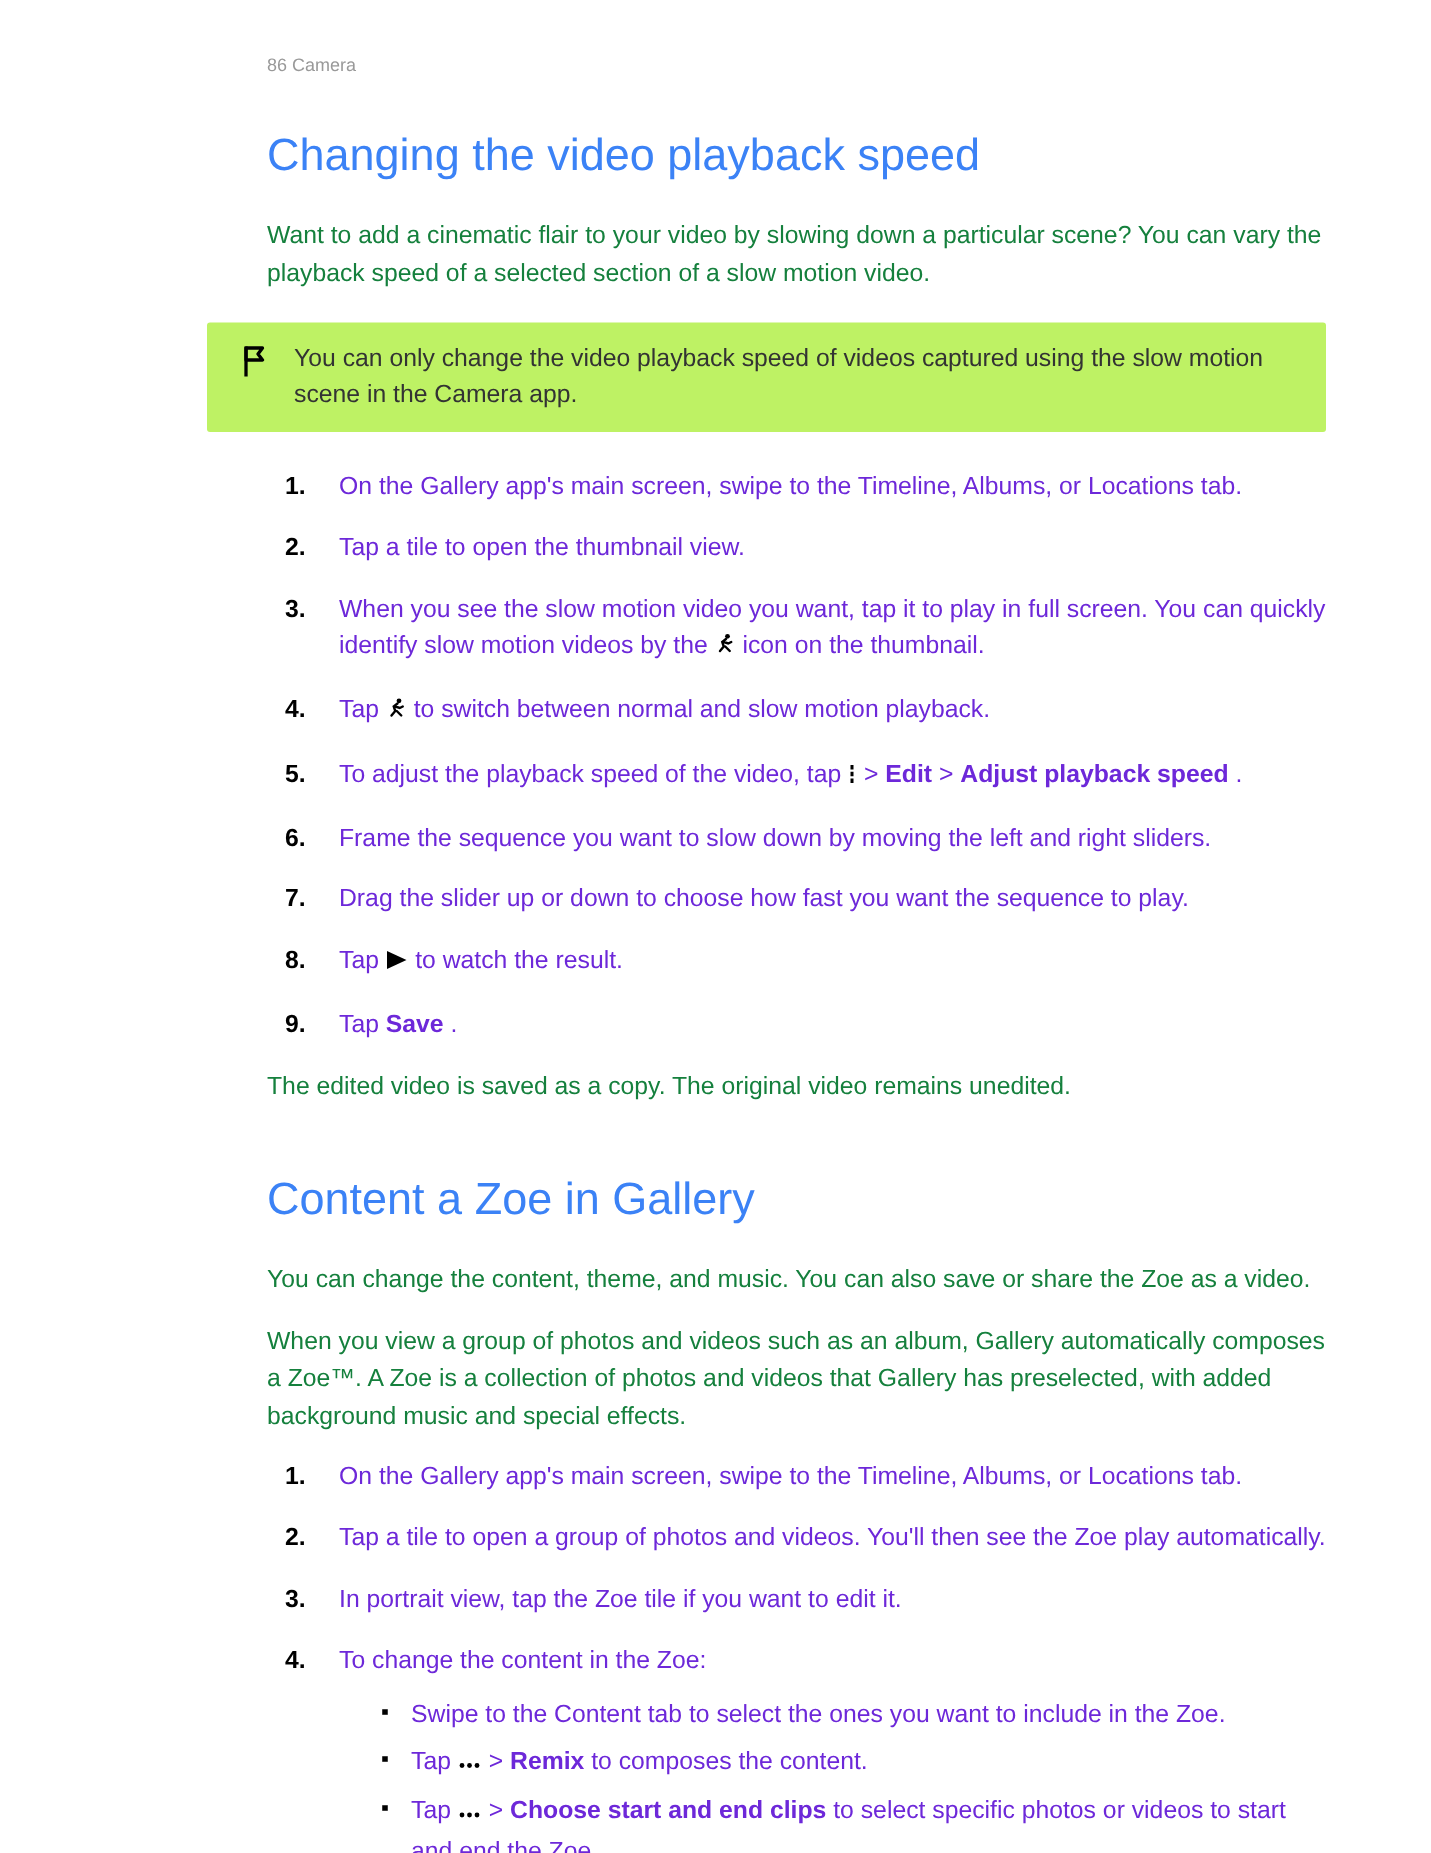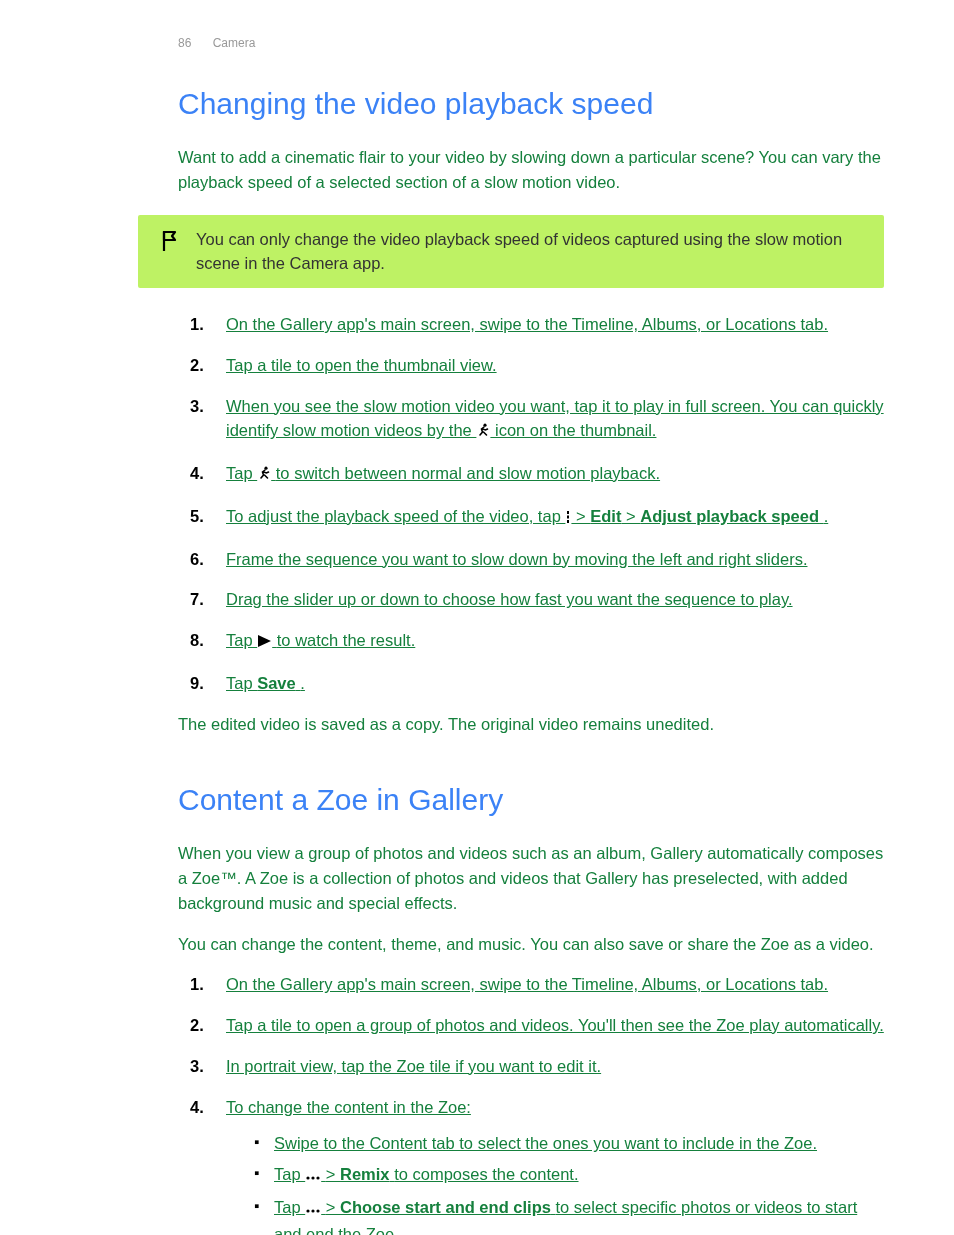--- a/index.html
+++ b/index.html
@@ -16,21 +16,21 @@
     padding: 36px 60px 40px 60px;
     box-sizing: border-box;
     position: relative;
   }
   .header-line {
     font-size: 12px;
     color: #999;
     margin-left: 118px;
     margin-bottom: 34px;
   }
-  .header-line .page-no { margin-right: 18px; }
+  .header-line .page-no { }
   .content {
     margin-left: 118px;
     margin-right: 10px;
   }
   h1 {
     color: #3b82f6;
     font-weight: 500;
     font-size: 30px;
     margin: 0 0 22px 0;
     line-height: 1.3;
@@ -65,22 +65,21 @@
     margin: 0 0 16px 0;
     counter-reset: step;
   }
   ol.steps > li {
     counter-increment: step;
     position: relative;
     padding-left: 48px;
     margin-bottom: 16px;
     font-size: 16.5px;
     line-height: 1.5;
-    color: #15803d;
-    text-decoration: underline;
+    color: #6d28d9;
   }
   ol.steps > li::before {
     content: counter(step) ".";
     position: absolute;
     left: 12px;
     top: 0;
     font-weight: 700;
     color: #000;
   }
   ol.steps strong { font-weight: 700; }
@@ -190,22 +189,22 @@
         <strong>Save</strong>
         <span>.</span>
       </li>
     </ol>
 
     <p class="body">The edited video is saved as a copy. The original video remains unedited.</p>
 
     <div class="section-gap"></div>
     <h1>Content a Zoe in Gallery</h1>
 
+    <p class="body">You can change the content, theme, and music. You can also save or share the Zoe as a video.</p>
     <p class="body">When you view a group of photos and videos such as an album, Gallery automatically composes a Zoe™. A Zoe is a collection of photos and videos that Gallery has preselected, with added background music and special effects.</p>
-    <p class="body">You can change the content, theme, and music. You can also save or share the Zoe as a video.</p>
 
     <ol class="steps">
       <li>On the Gallery app's main screen, swipe to the Timeline, Albums, or Locations tab.</li>
       <li>Tap a tile to open a group of photos and videos. You'll then see the Zoe play automatically.</li>
       <li>In portrait view, tap the Zoe tile if you want to edit it.</li>
       <li>
         <span>To change the content in the Zoe:</span>
         <ul class="sub">
           <li>Swipe to the Content tab to select the ones you want to include in the Zoe.</li>
           <li>

